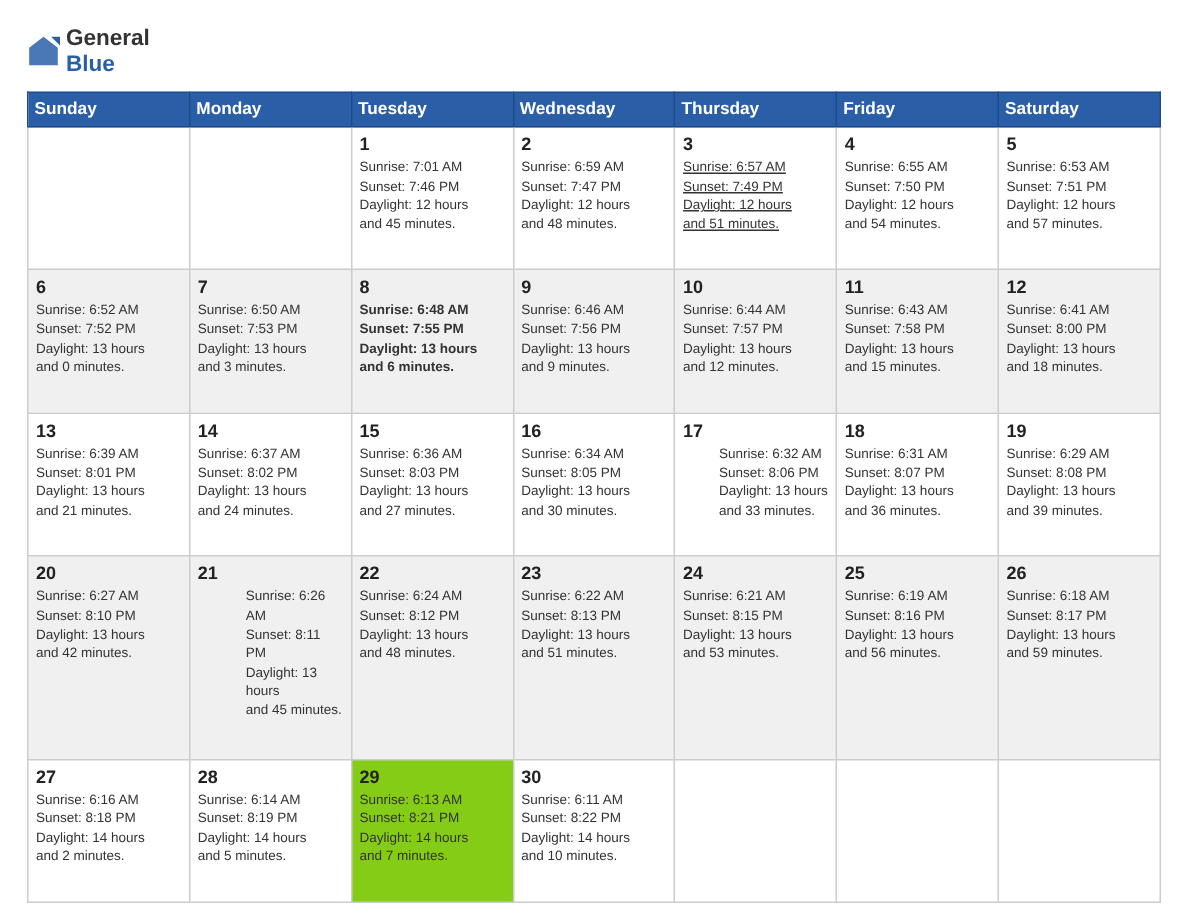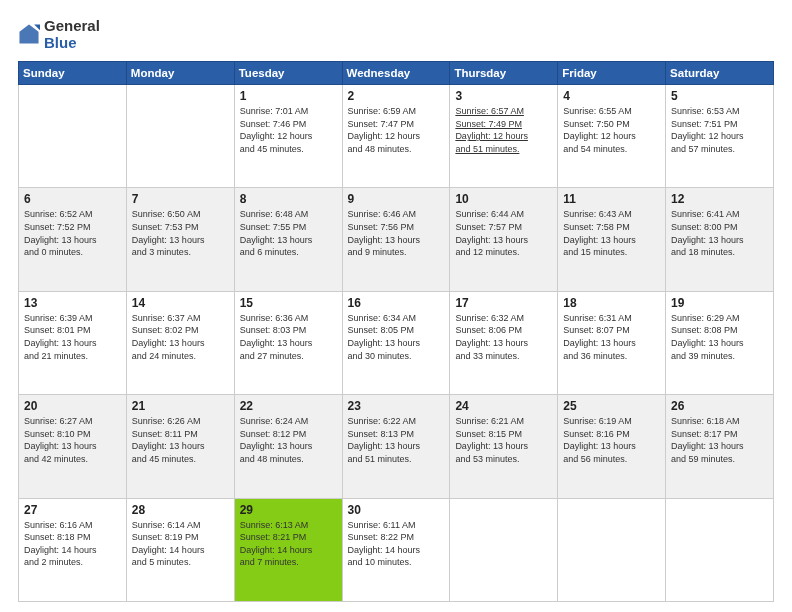--- a/index.html
+++ b/index.html
@@ -190,21 +190,21 @@
           </td>
           <td style="background: rgb(240, 240, 240);">
             <span class="day-num">7</span>
             <div class="day-detail" style="white-space: pre-line;">Sunrise: 6:50 AM
 Sunset: 7:53 PM
 Daylight: 13 hours
 and 3 minutes.</div>
           </td>
           <td style="background: rgb(240, 240, 240);">
             <span class="day-num">8</span>
-            <div class="day-detail" style="white-space: pre-line;">Sunrise: 6:48 AM
+            <div class="day-detail" style="white-space: pre-line; font-weight: bold;">Sunrise: 6:48 AM
 Sunset: 7:55 PM
 Daylight: 13 hours
 and 6 minutes.</div>
           </td>
           <td style="background: rgb(240, 240, 240);">
             <span class="day-num">9</span>
             <div class="day-detail" style="white-space: pre-line;">Sunrise: 6:46 AM
 Sunset: 7:56 PM
 Daylight: 13 hours
 and 9 minutes.</div>
@@ -255,21 +255,21 @@
           </td>
           <td style="background: rgb(255, 255, 255);">
             <span class="day-num">16</span>
             <div class="day-detail" style="white-space: pre-line;">Sunrise: 6:34 AM
 Sunset: 8:05 PM
 Daylight: 13 hours
 and 30 minutes.</div>
           </td>
           <td style="background: rgb(255, 255, 255);">
             <span class="day-num">17</span>
-            <div class="day-detail" style="white-space: pre-line;">Sunrise: 6:32 AM
+            <div class="day-detail" style="white-space: pre-line; margin-left: 24px;">Sunrise: 6:32 AM
 Sunset: 8:06 PM
 Daylight: 13 hours
 and 33 minutes.</div>
           </td>
           <td style="background: rgb(255, 255, 255);">
             <span class="day-num">18</span>
             <div class="day-detail" style="white-space: pre-line;">Sunrise: 6:31 AM
 Sunset: 8:07 PM
 Daylight: 13 hours
 and 36 minutes.</div>
@@ -285,21 +285,21 @@
         <tr class="row-even">
           <td style="background: rgb(240, 240, 240);">
             <span class="day-num">20</span>
             <div class="day-detail" style="white-space: pre-line;">Sunrise: 6:27 AM
 Sunset: 8:10 PM
 Daylight: 13 hours
 and 42 minutes.</div>
           </td>
           <td style="background: rgb(240, 240, 240);">
             <span class="day-num">21</span>
-            <div class="day-detail" style="white-space: pre-line;">Sunrise: 6:26 AM
+            <div class="day-detail" style="white-space: pre-line; margin-left: 32px;">Sunrise: 6:26 AM
 Sunset: 8:11 PM
 Daylight: 13 hours
 and 45 minutes.</div>
           </td>
           <td style="background: rgb(240, 240, 240);">
             <span class="day-num">22</span>
             <div class="day-detail" style="white-space: pre-line;">Sunrise: 6:24 AM
 Sunset: 8:12 PM
 Daylight: 13 hours
 and 48 minutes.</div>

